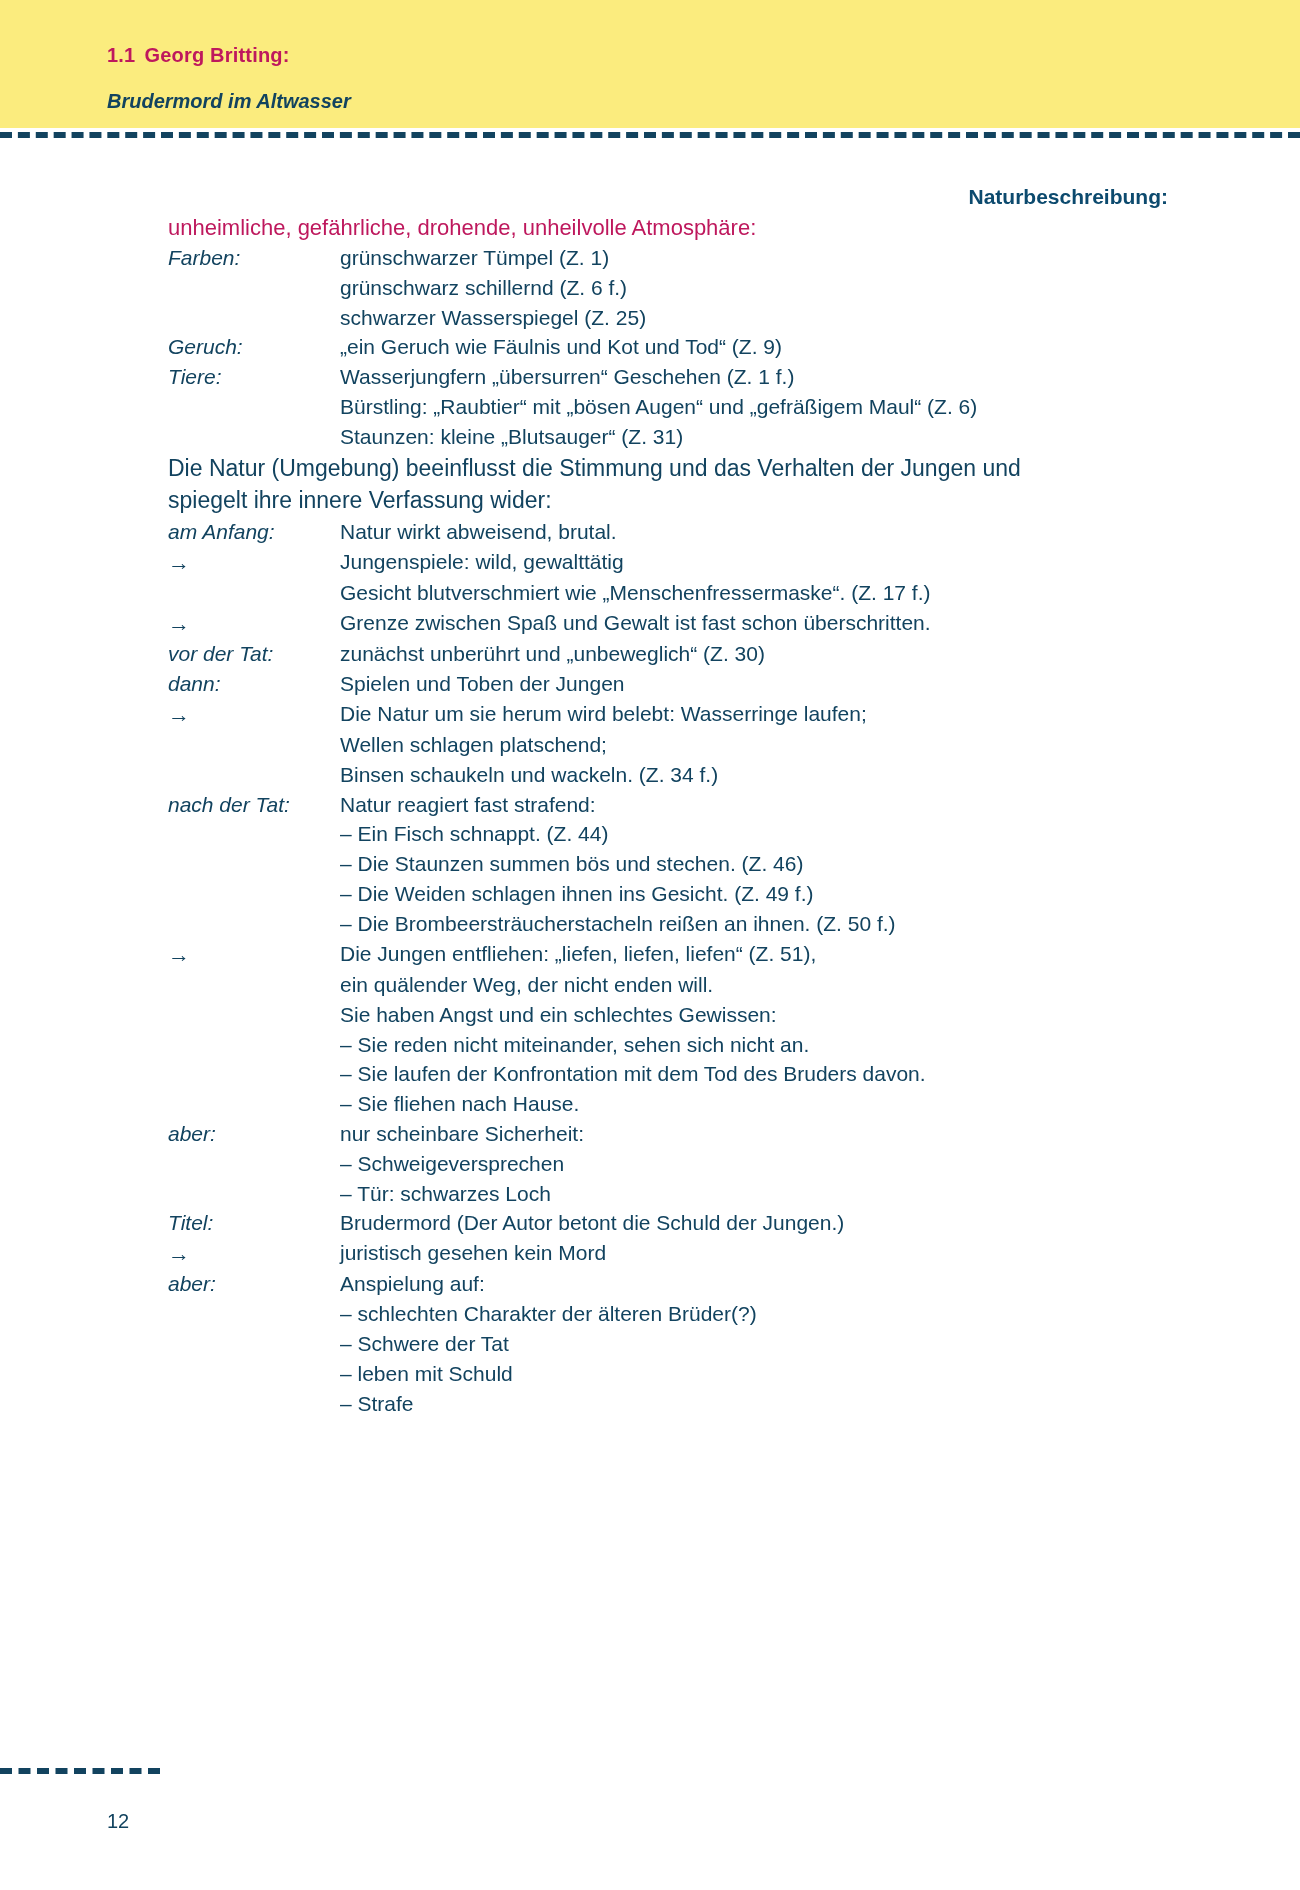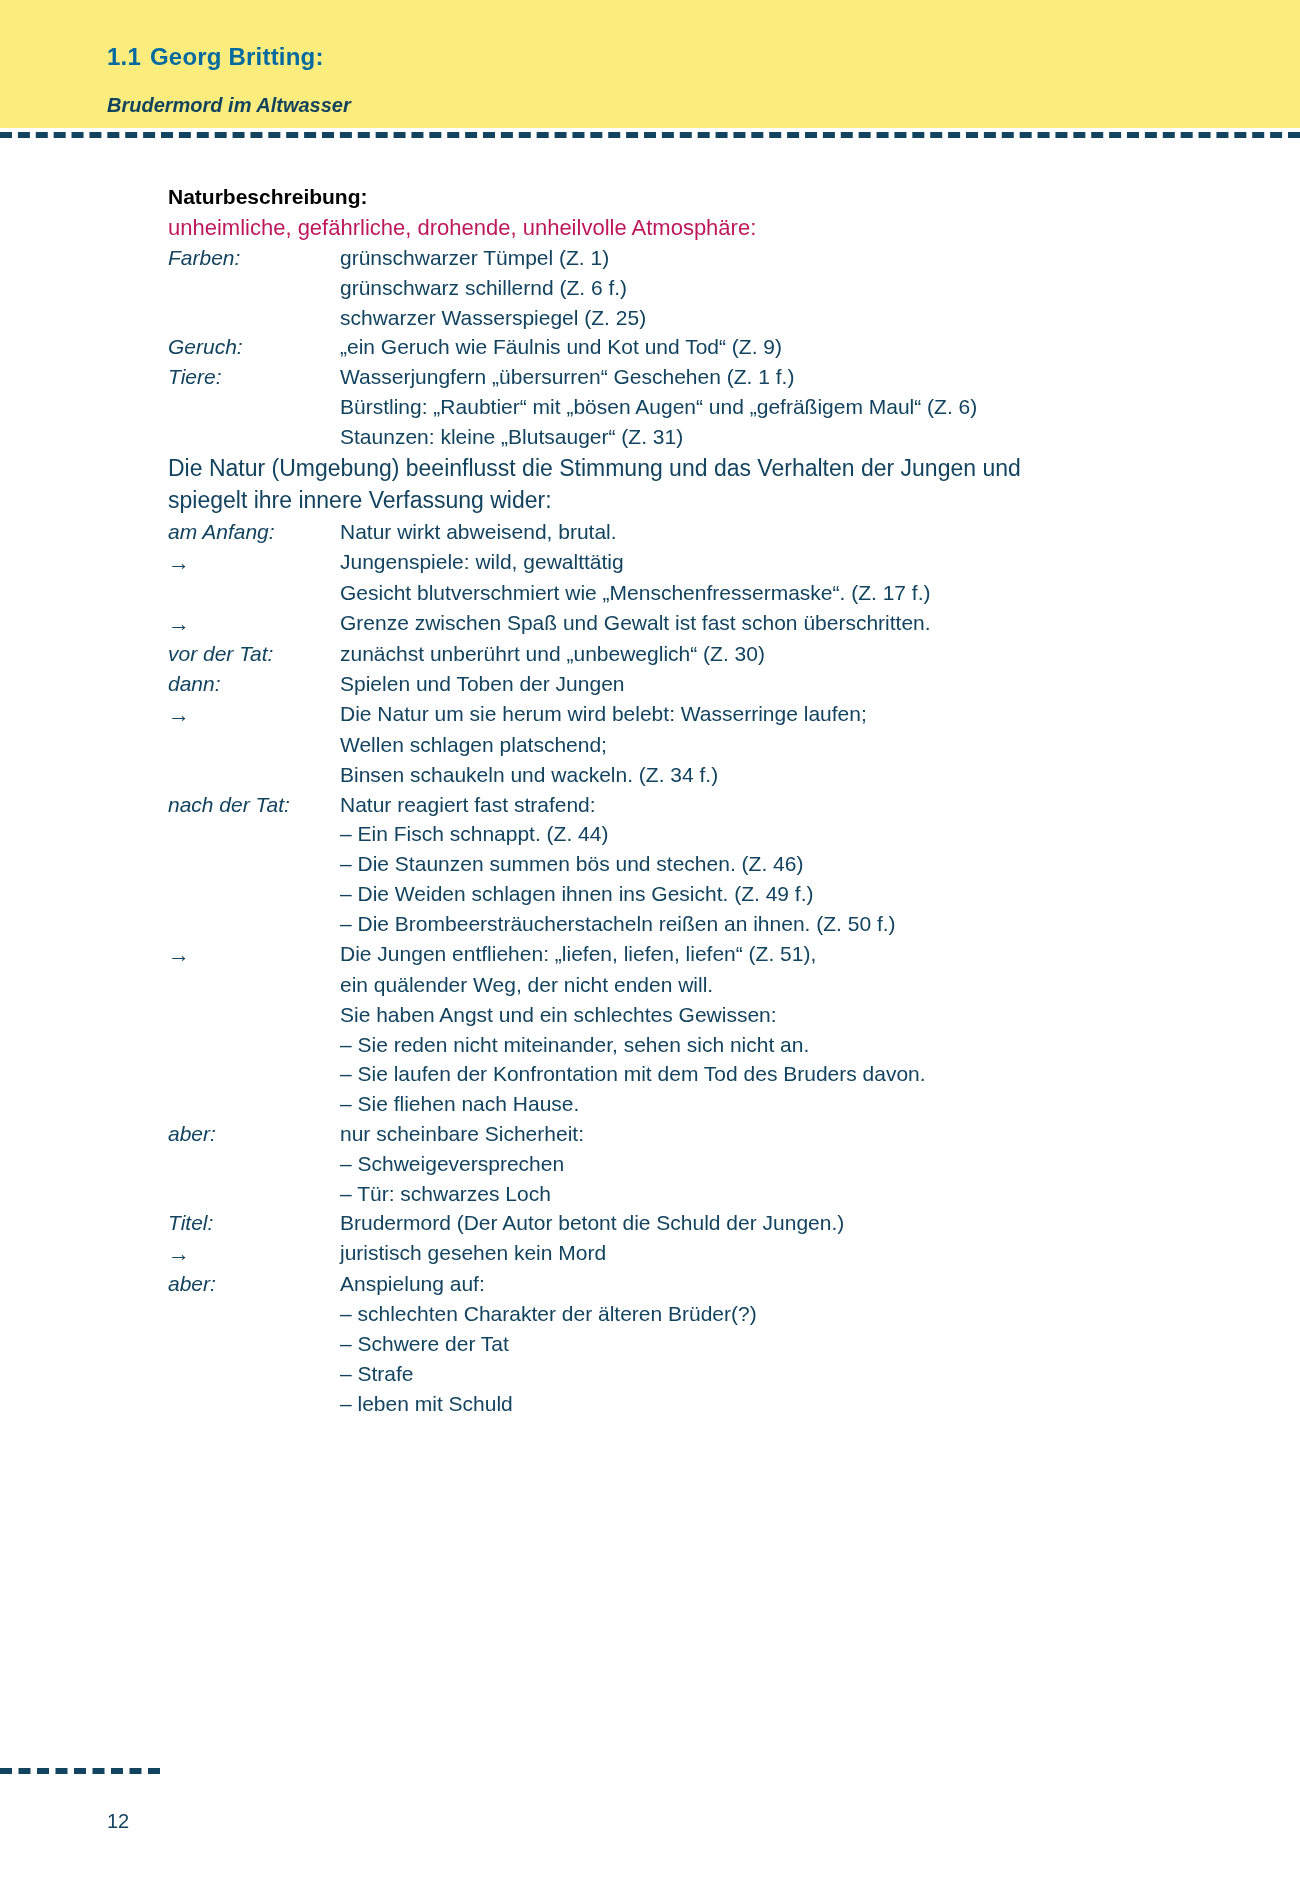--- a/index.html
+++ b/index.html
@@ -31,24 +31,24 @@
   }
 
   .header-text-block {
     position: absolute;
     left: 107px;
     top: 45px;
     line-height: 1.0;
   }
 
   .header-line-1 {
-    font-size: 24px;
+    font-size: 20px;
     font-weight: bold;
     letter-spacing: 0.2px;
-    color: #0369a1;
+    color: #be185d;
     white-space: nowrap;
   }
 
   .header-number {
     margin-right: 9px;
   }
 
   .header-line-2 {
     margin-top: 26px;
     font-size: 20px;
@@ -81,23 +81,24 @@
   .content {
     position: absolute;
     left: 168px;
     top: 182px;
     width: 1000px;
   }
 
   .section-title {
     font-size: 21px;
     font-weight: bold;
-    color: #000000;
+    color: #0c4a6e;
     line-height: 1.42;
     margin: 0 0 0 0;
+    text-align: right;
   }
 
   .intro-line {
     font-size: 22px;
     color: #be185d;
     line-height: 1.42;
     white-space: nowrap;
   }
 
   
@@ -316,26 +317,26 @@
       <div class="row">
         <span class="label"></span>
         <span class="value dash">– schlechten Charakter der älteren Brüder(?)</span>
       </div>
       <div class="row">
         <span class="label"></span>
         <span class="value dash">– Schwere der Tat</span>
       </div>
       <div class="row">
         <span class="label"></span>
+        <span class="value dash">– leben mit Schuld</span>
+      </div>
+      <div class="row">
+        <span class="label"></span>
         <span class="value dash">– Strafe</span>
       </div>
-      <div class="row">
-        <span class="label"></span>
-        <span class="value dash">– leben mit Schuld</span>
-      </div>
     </div>
 
   </div>
 
   <div class="dashed-rule-bottom"></div>
 
   <div class="page-number">12</div>
 
 </div>
 

